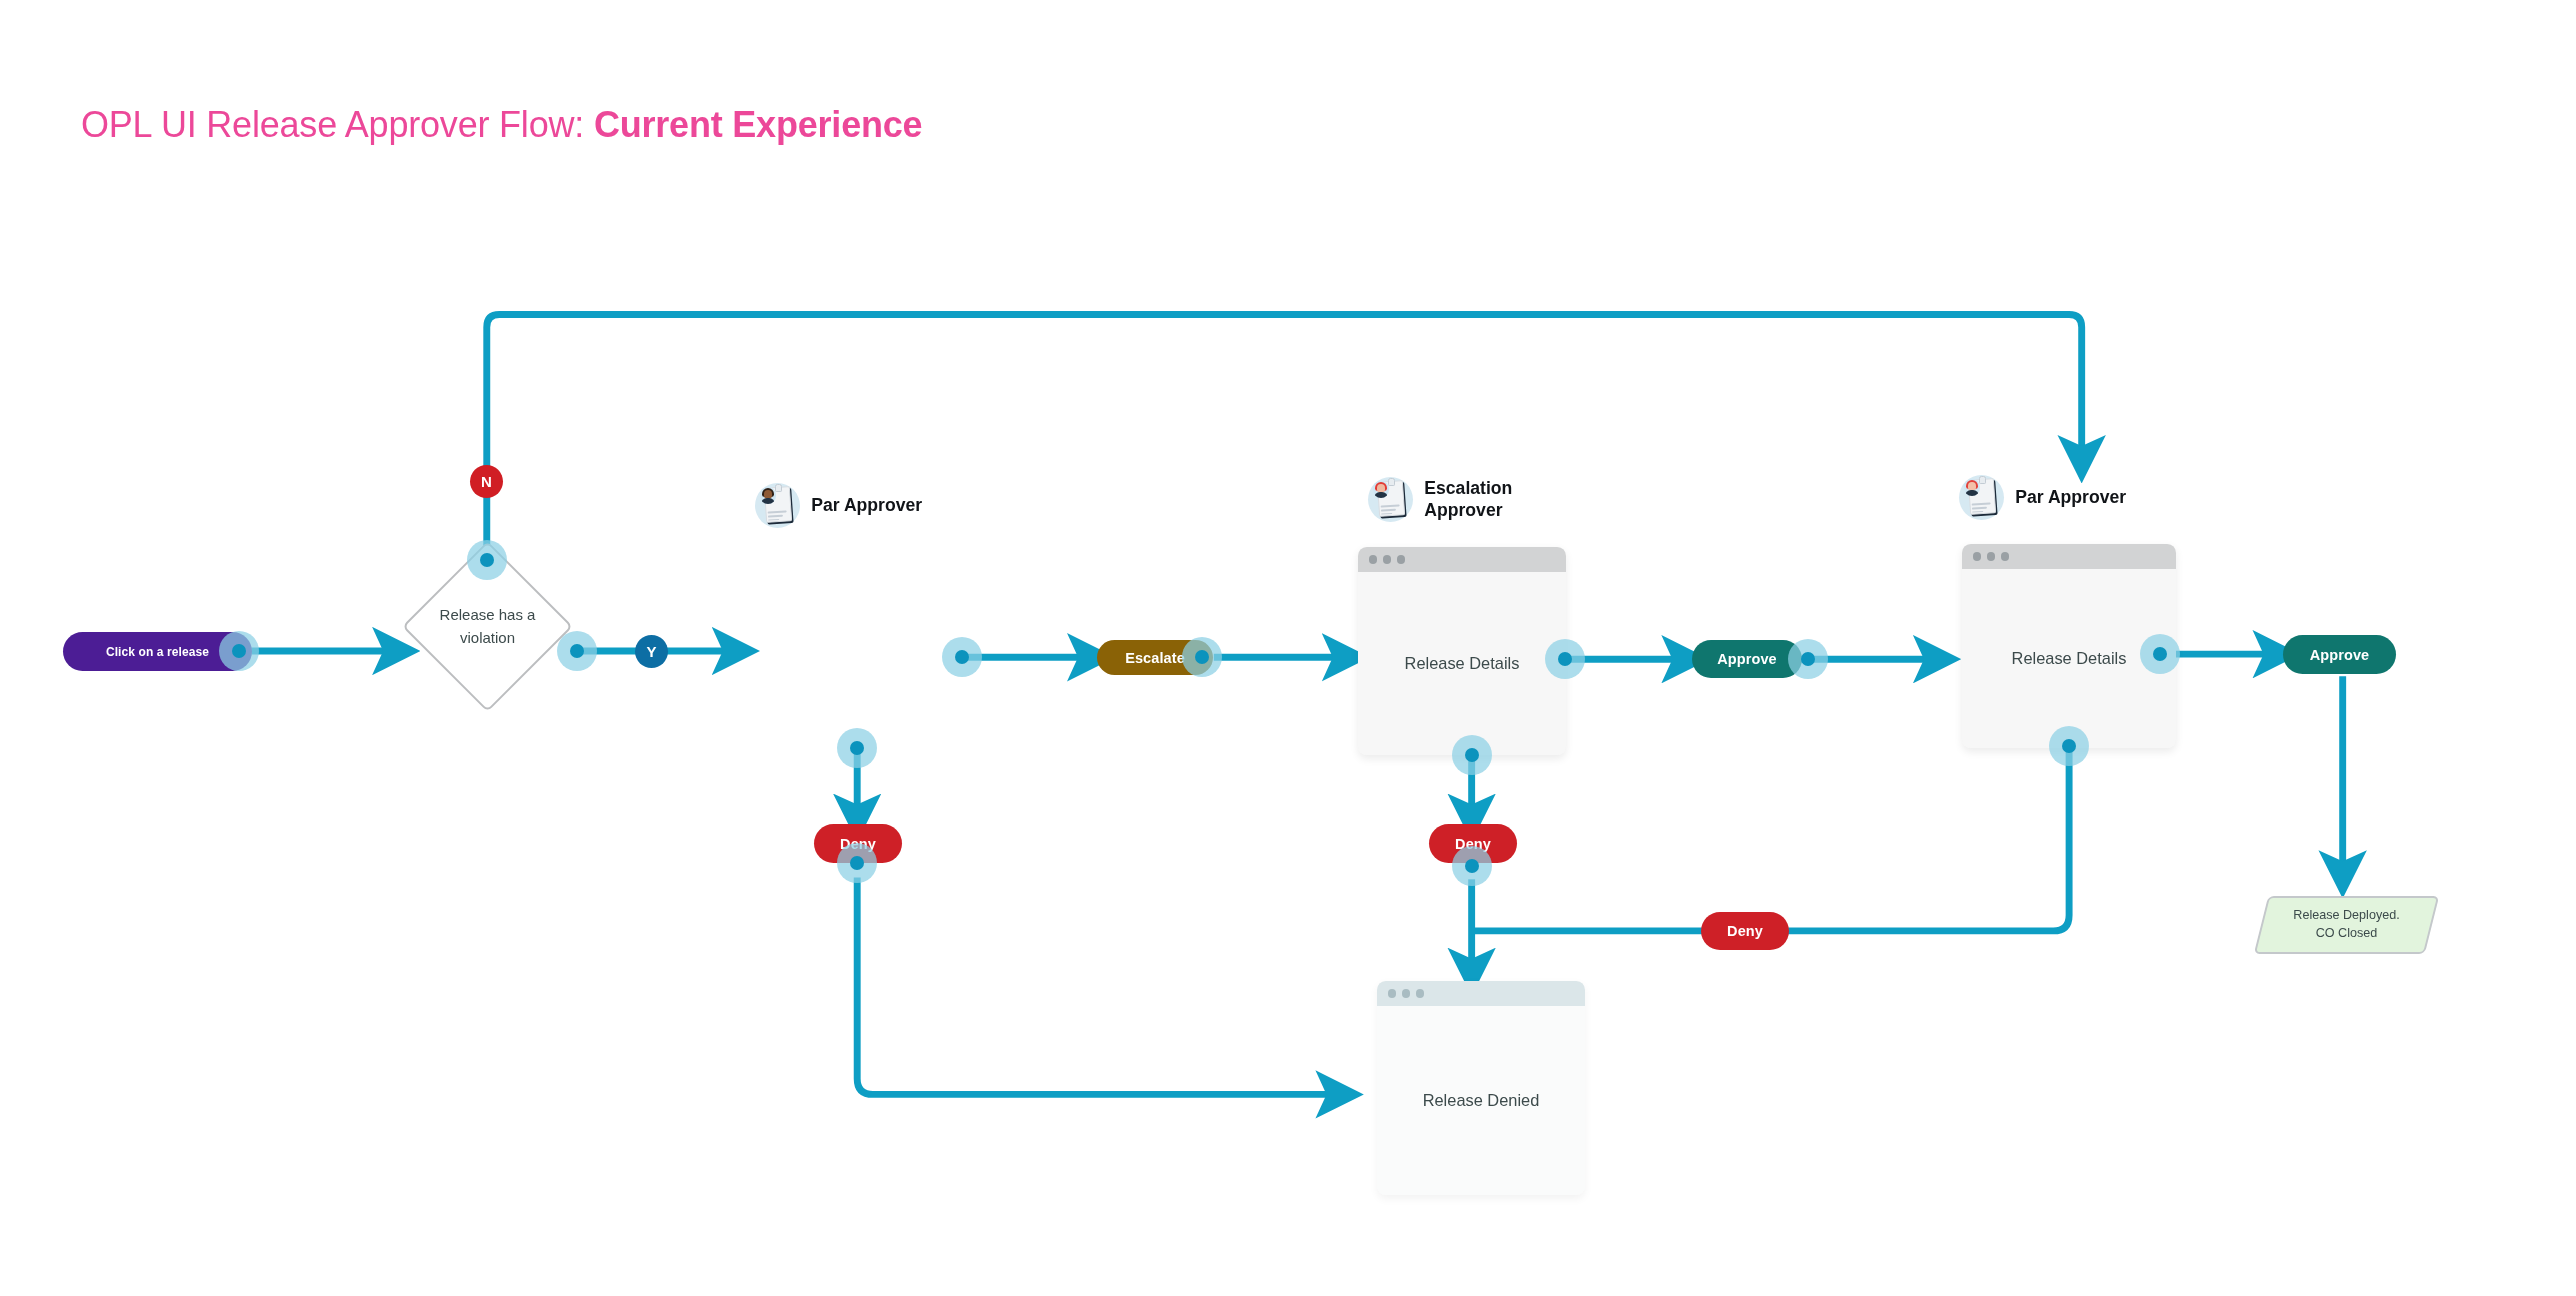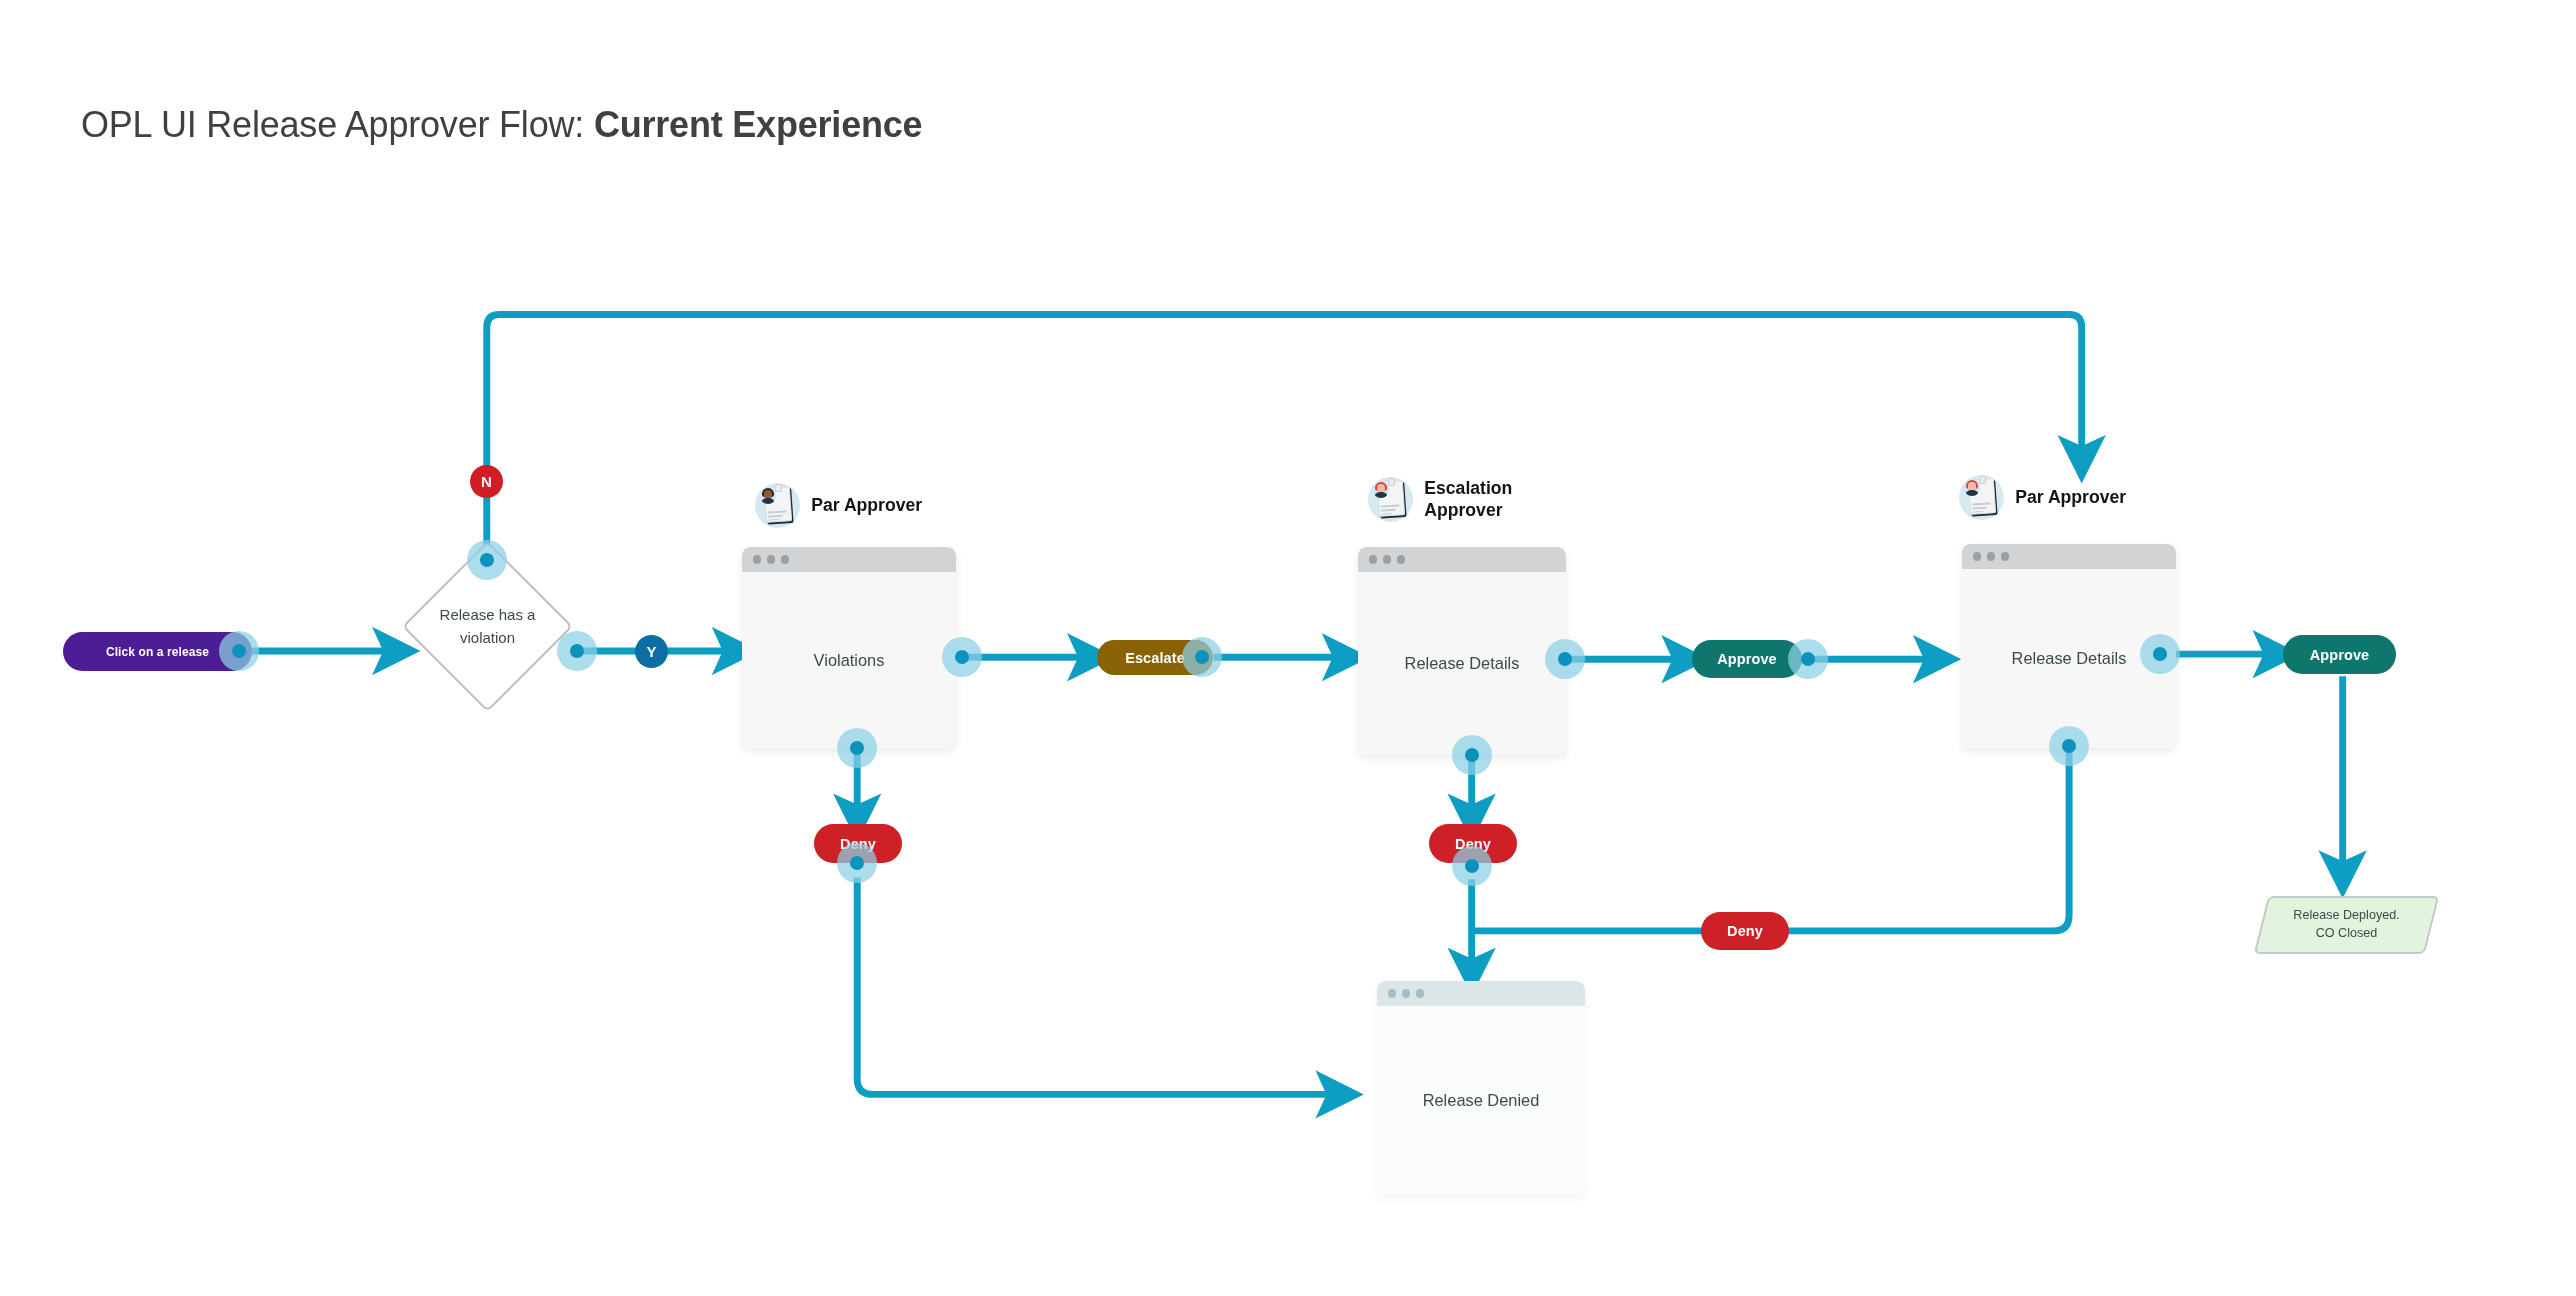--- a/index.html
+++ b/index.html
@@ -15,21 +15,21 @@
     background: #ffffff;
     overflow: hidden;
   }
 
   
   #title {
     position: absolute;
     left: 81px;
     top: 104px;
     font-size: 36px;
-    color: #404040;
+    color: #ec4899;
     letter-spacing: -0.2px;
     white-space: nowrap;
   }
   #title .bold { font-weight: bold; }
 
   
   #edges {
     position: absolute;
     left: 0; top: 0;
     width: 2576px; height: 1297px;
@@ -318,30 +318,20 @@
       </div>
       <div class="lines">
           <b></b>
           <b style="width:80%"></b>
           <b style="width:60%"></b>
         </div>
     </div>
     <div class="ptitle">Par Approver</div>
   </div>
 
-  <div class="win" style="left:742px; top:547px; width:214px; height:201px;">
-    <div class="bar">
-      <i></i>
-      <i></i>
-      <i></i>
-    </div>
-    <div class="body">
-      <span>Violations</span>
-    </div>
-  </div>
   <div class="dot" style="left:942px; top:637px;"></div>
   <div class="dot" style="left:837px; top:728px;"></div>
 
   <div class="pill brown" style="left:1097px; top:640px; width:116px; height:35px;">
     <span>Escalate</span>
   </div>
   <div class="dot" style="left:1182px; top:637px;"></div>
 
   <div class="pill red" style="left:814px; top:824px; width:88px; height:39px;">
     <span>Deny</span>

